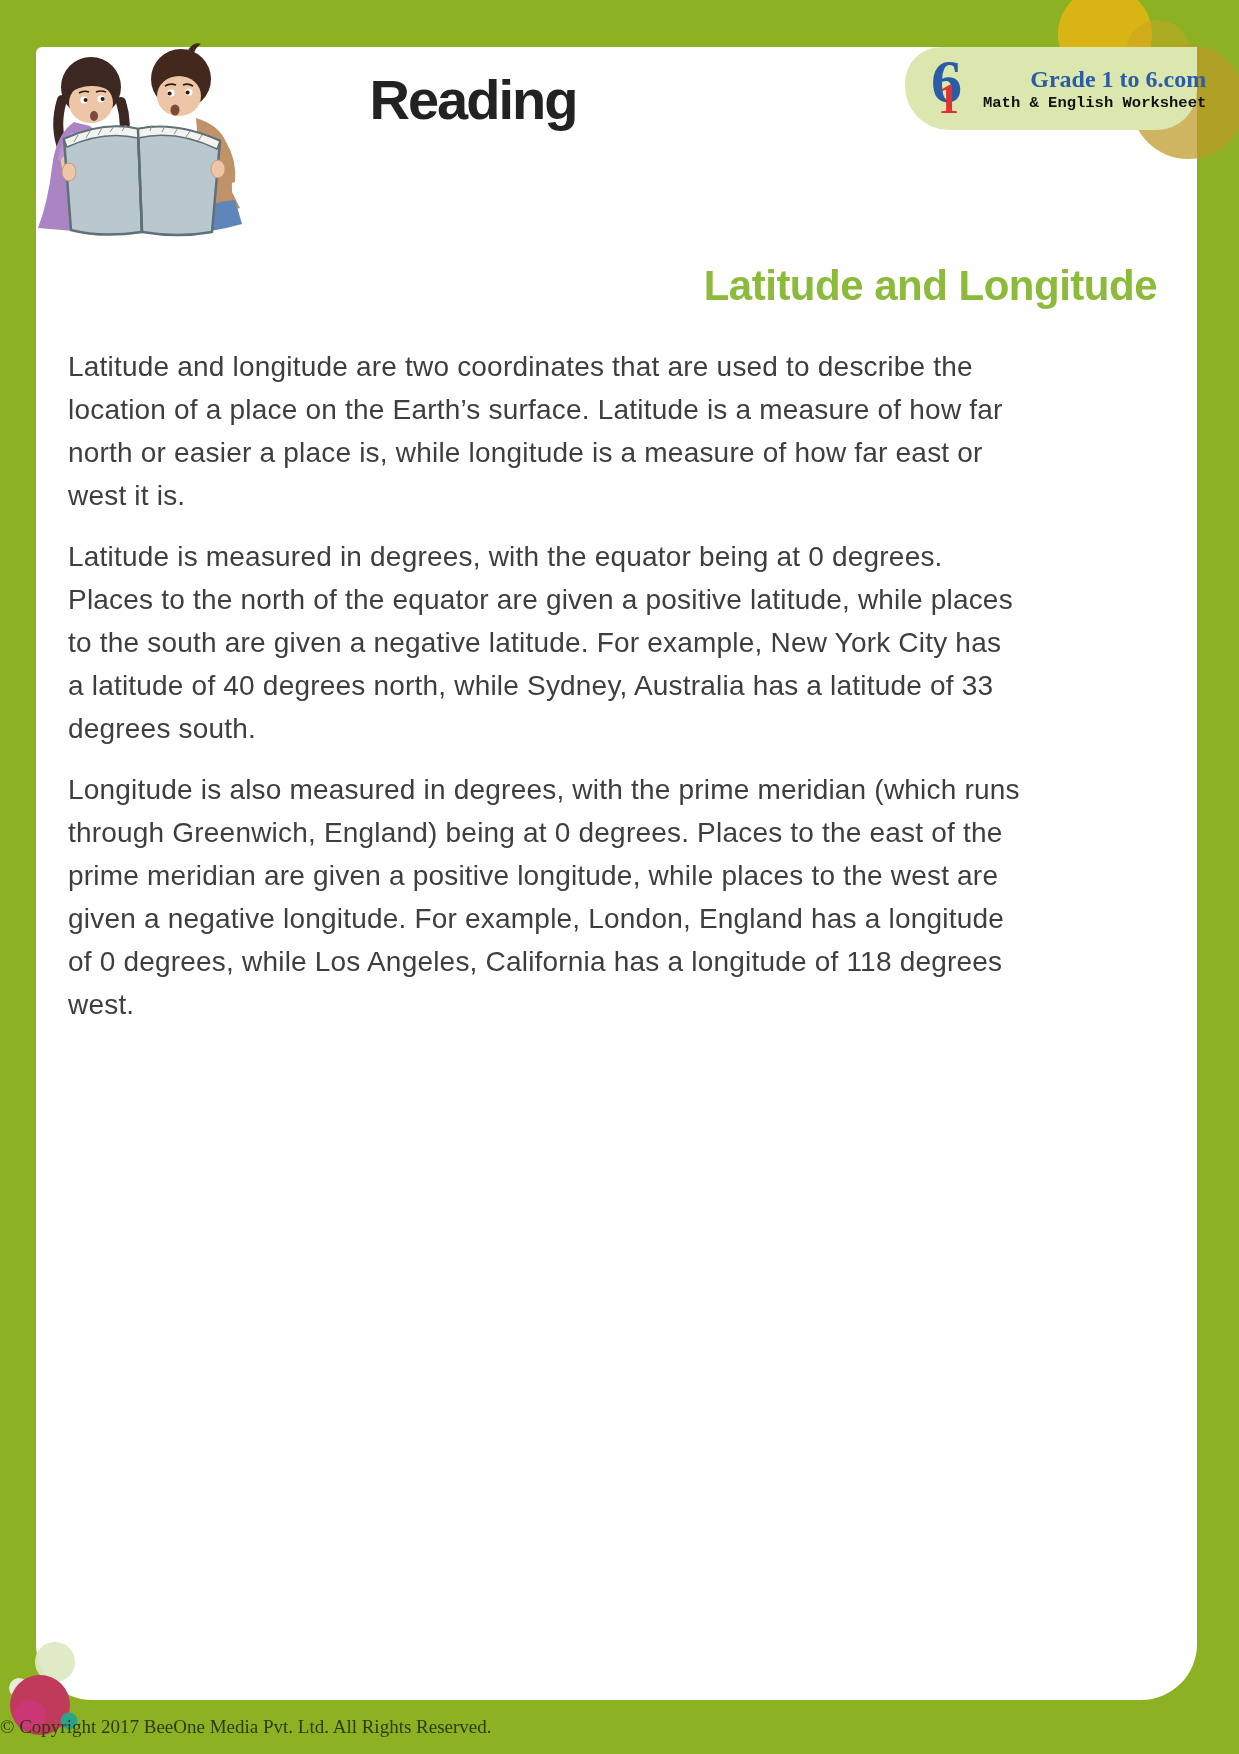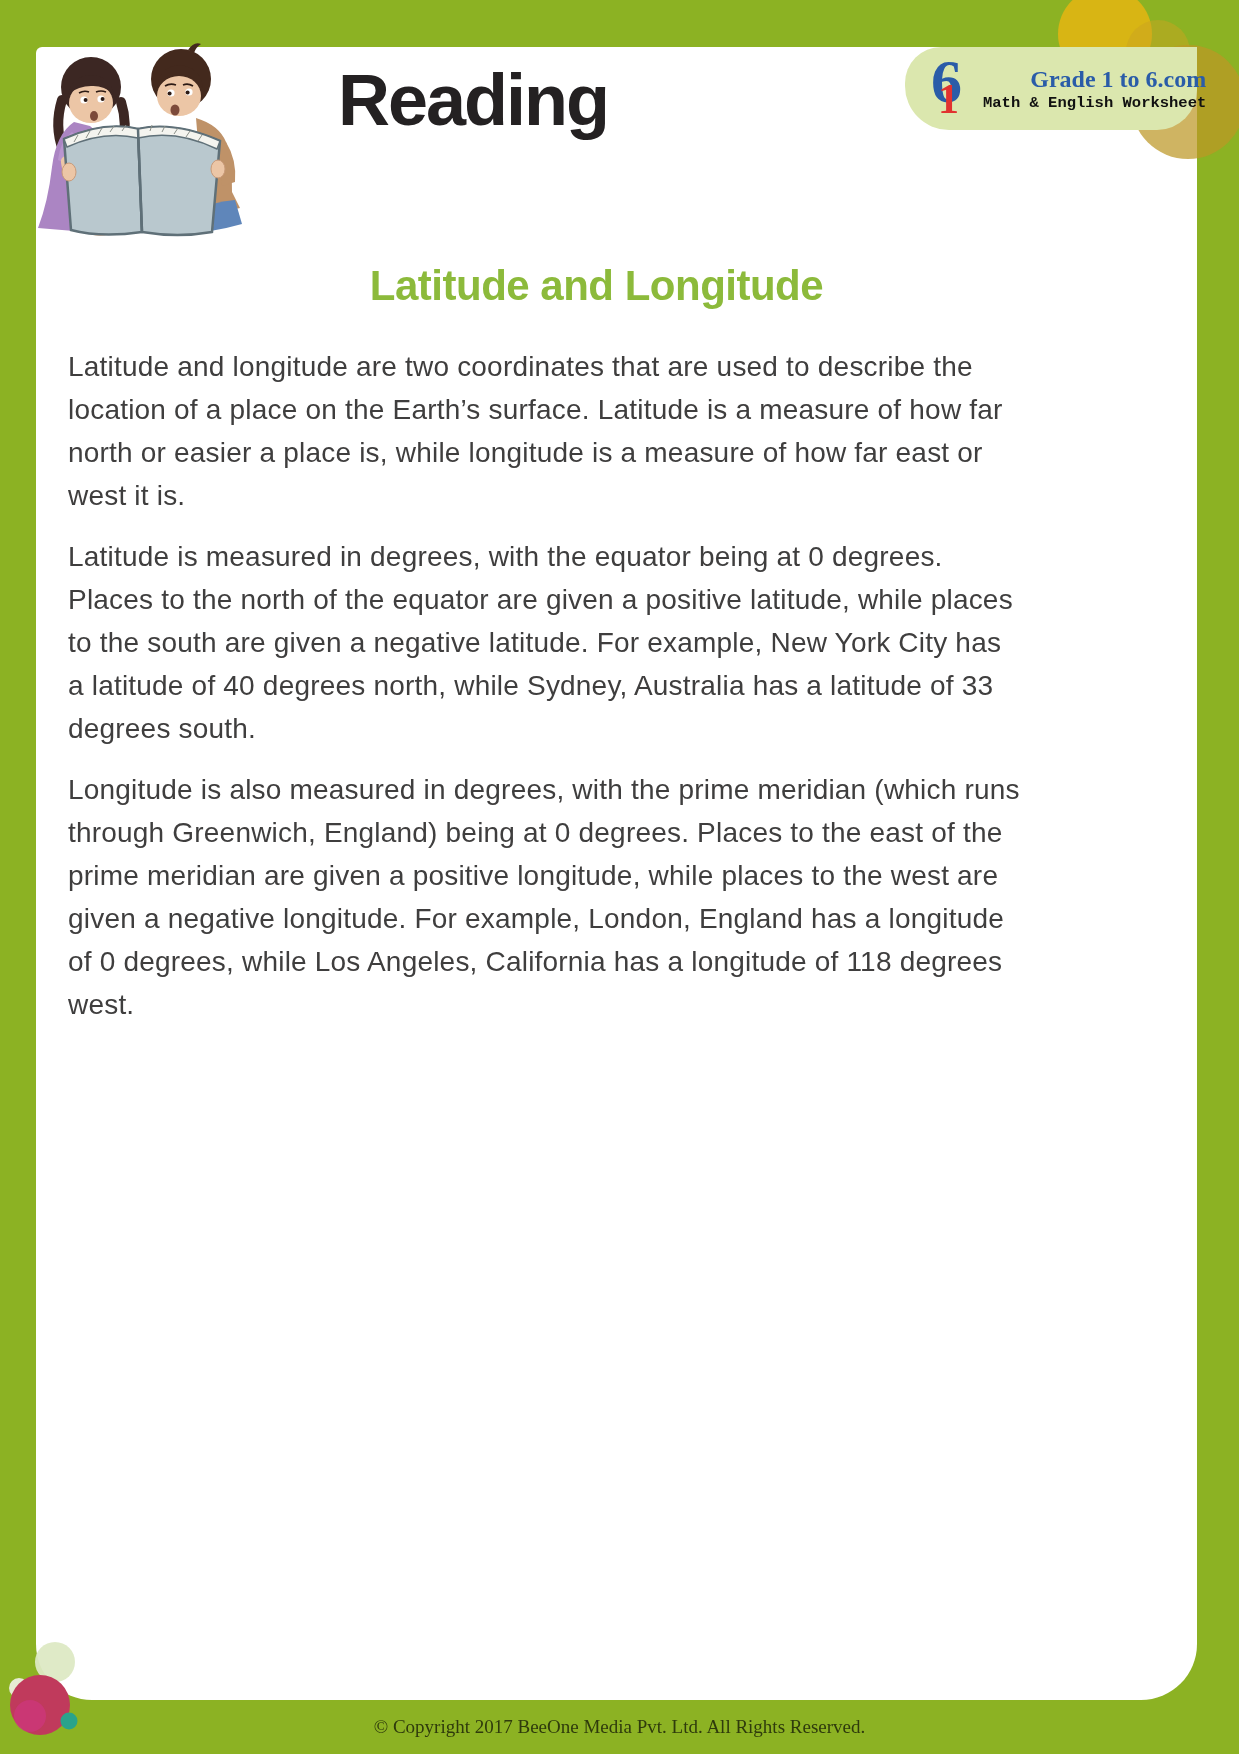--- a/index.html
+++ b/index.html
@@ -36,40 +36,40 @@
     font-size:24px; color:#2a5ca8; white-space:nowrap;
   }
   .logo-tagline {
     font-family:Liberation Mono, monospace; font-weight:bold;
     font-size:15.5px; color:#111111; white-space:nowrap; margin-top:1px;
   }
   
   .title {
     position:absolute; top:58px; left:36px; width:966px;
     text-align:center; padding-right:92px;
-    font-weight:bold; font-size:72px; line-height:84px;
+    font-weight:bold; font-size:56px; line-height:84px;
     letter-spacing:-2px; color:#242122;
   }
   .subtitle {
     position:absolute; top:262px; left:36px; width:1161px;
-    text-align:center; padding-right:40px;
+    text-align:right; padding-right:40px;
     font-weight:bold; font-size:42px; line-height:48px;
     letter-spacing:-0.5px; color:#8cba3b;
   }
   
   .passage {
     position:absolute; top:345px; left:68px; width:952px;
     font-size:28px; line-height:43px; letter-spacing:0.2px;
     color:#3f3e3e;
   }
   .passage p { margin:0 0 18px 0; }
   
   .footer {
     position:absolute; left:0; top:1700px; width:1239px; height:54px;
-    display:flex; align-items:center; justify-content:center;
+    display:flex; align-items:center; 
   }
   .footer span {
     font-family:"Liberation Serif", serif; font-size:19px; color:#2f3b0c;
   }
   
   .illus { position:absolute; left:28px; top:42px; }
   .circles-tr { position:absolute; left:1040px; top:0; }
   .circles-bl { position:absolute; left:0; top:1630px; }
 </style>
 </head>

